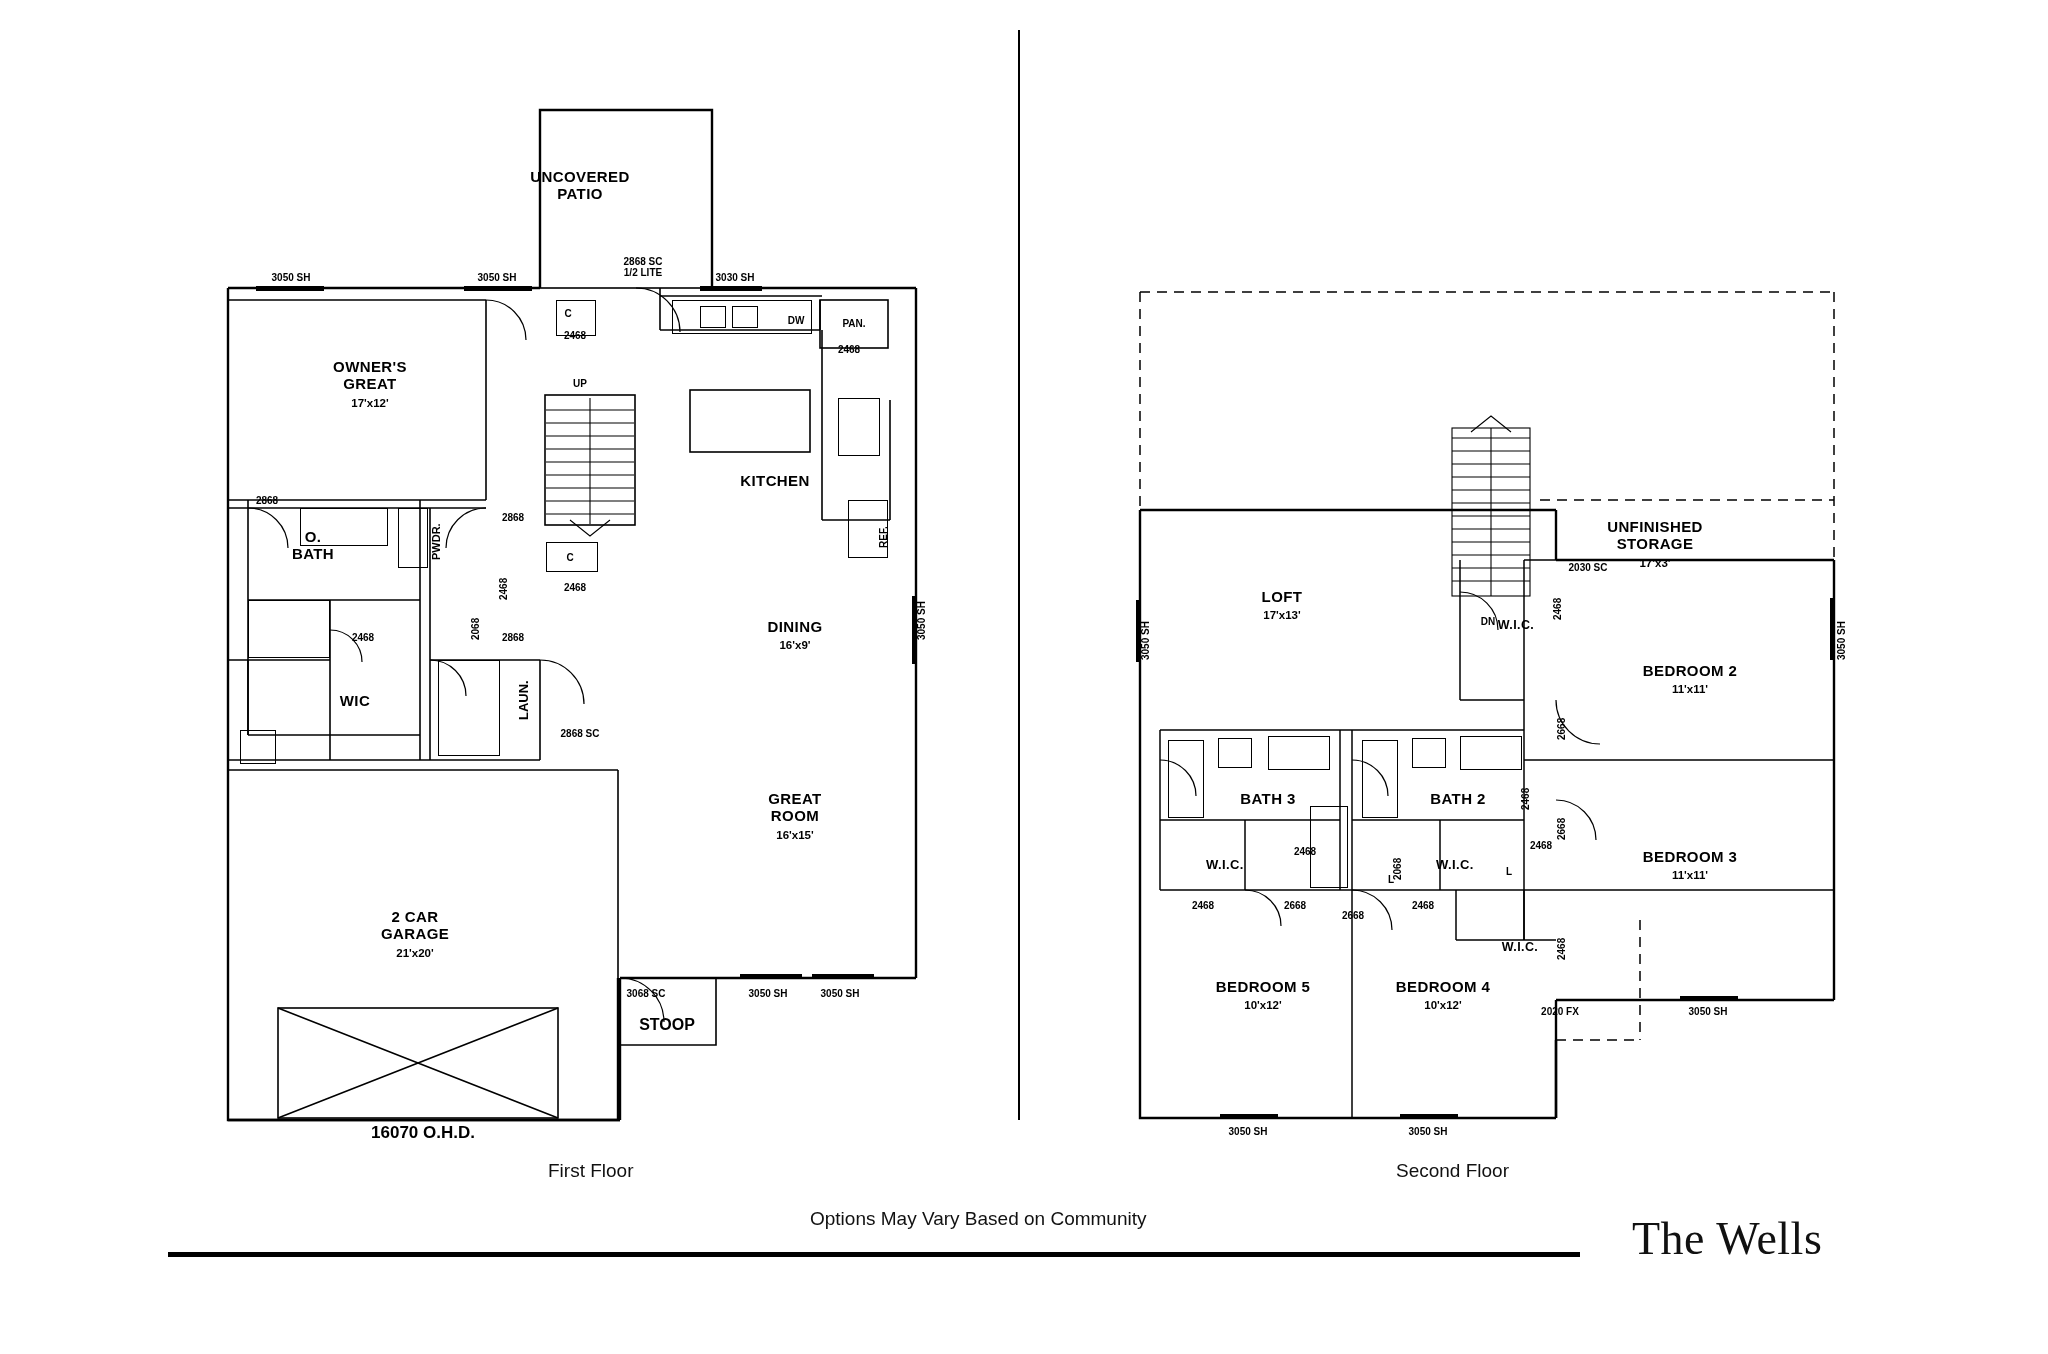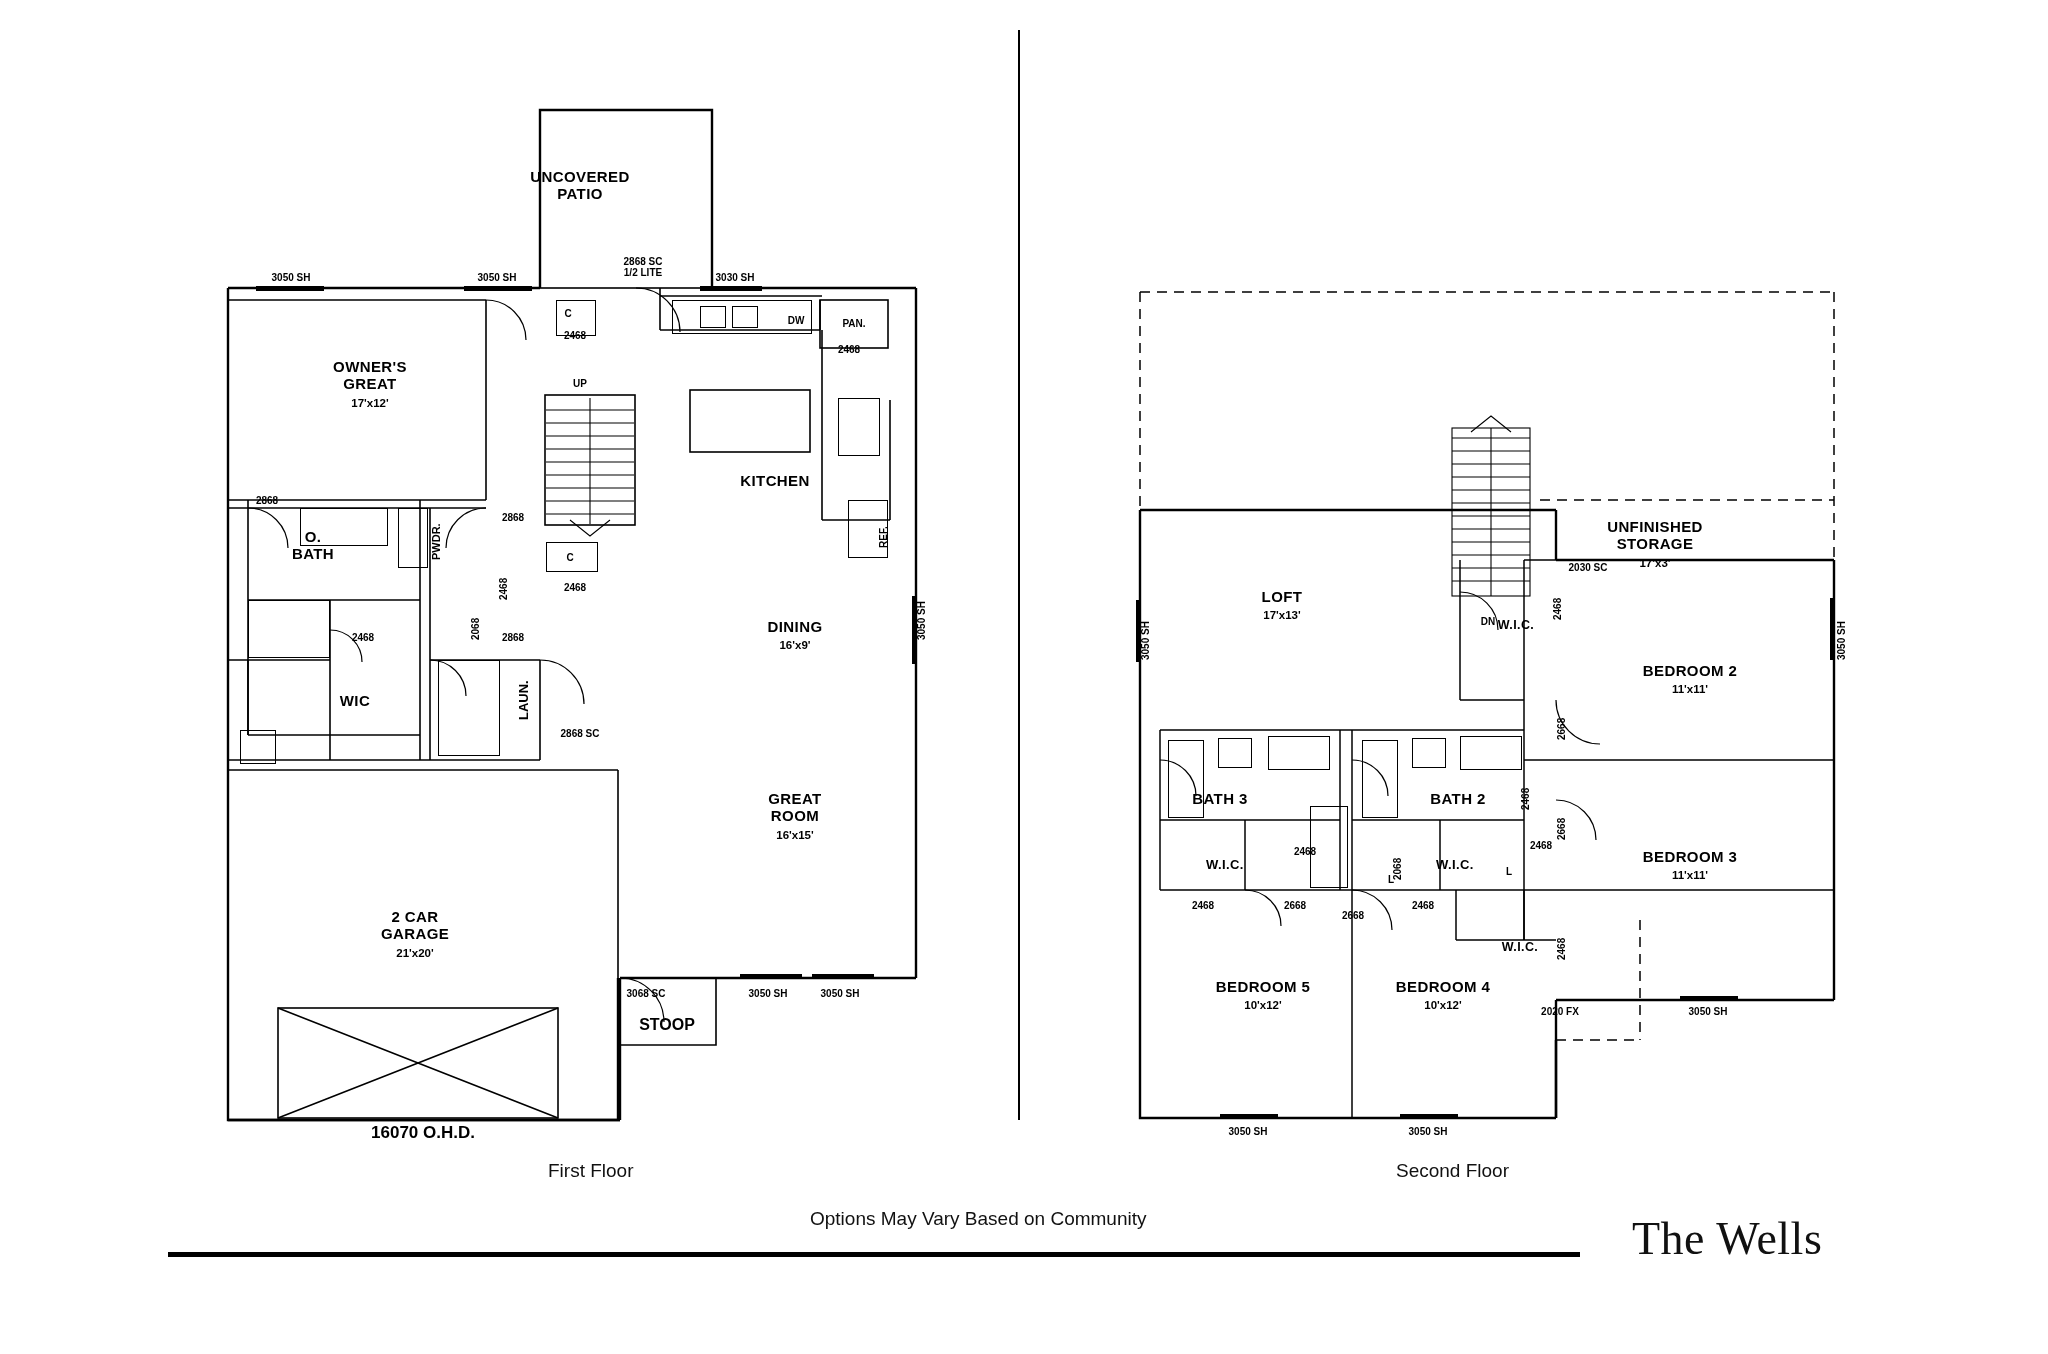--- a/index.html
+++ b/index.html
@@ -307,21 +307,21 @@
   <div class="lbl rm" style="left:1600px;top:620px;width:180px;margin-top:42px;">
     <span>BEDROOM 2</span><br>
     <span class="rmsub">11'x11'</span>
   </div>
 
   <div class="lbl rm" style="left:1600px;top:848px;width:180px;">
     <span>BEDROOM 3</span><br>
     <span class="rmsub">11'x11'</span>
   </div>
 
-  <div class="lbl rm" style="left:1160px;top:790px;width:120px;"><span>BATH 3</span></div>
+  <div class="lbl rm" style="left:1208px;top:790px;width:120px;"><span>BATH 3</span></div>
   <div class="lbl rm" style="left:1398px;top:790px;width:120px;"><span>BATH 2</span></div>
 
   <div class="lbl" style="left:1170px;top:858px;width:110px;font-size:13px;"><span>W.I.C.</span></div>
   <div class="lbl" style="left:1400px;top:858px;width:110px;font-size:13px;"><span>W.I.C.</span></div>
   <div class="lbl" style="left:1470px;top:940px;width:100px;font-size:12.5px;"><span>W.I.C.</span></div>
 
   <div class="lbl rm" style="left:1178px;top:978px;width:170px;">
     <span>BEDROOM 5</span><br>
     <span class="rmsub">10'x12'</span>
   </div>

